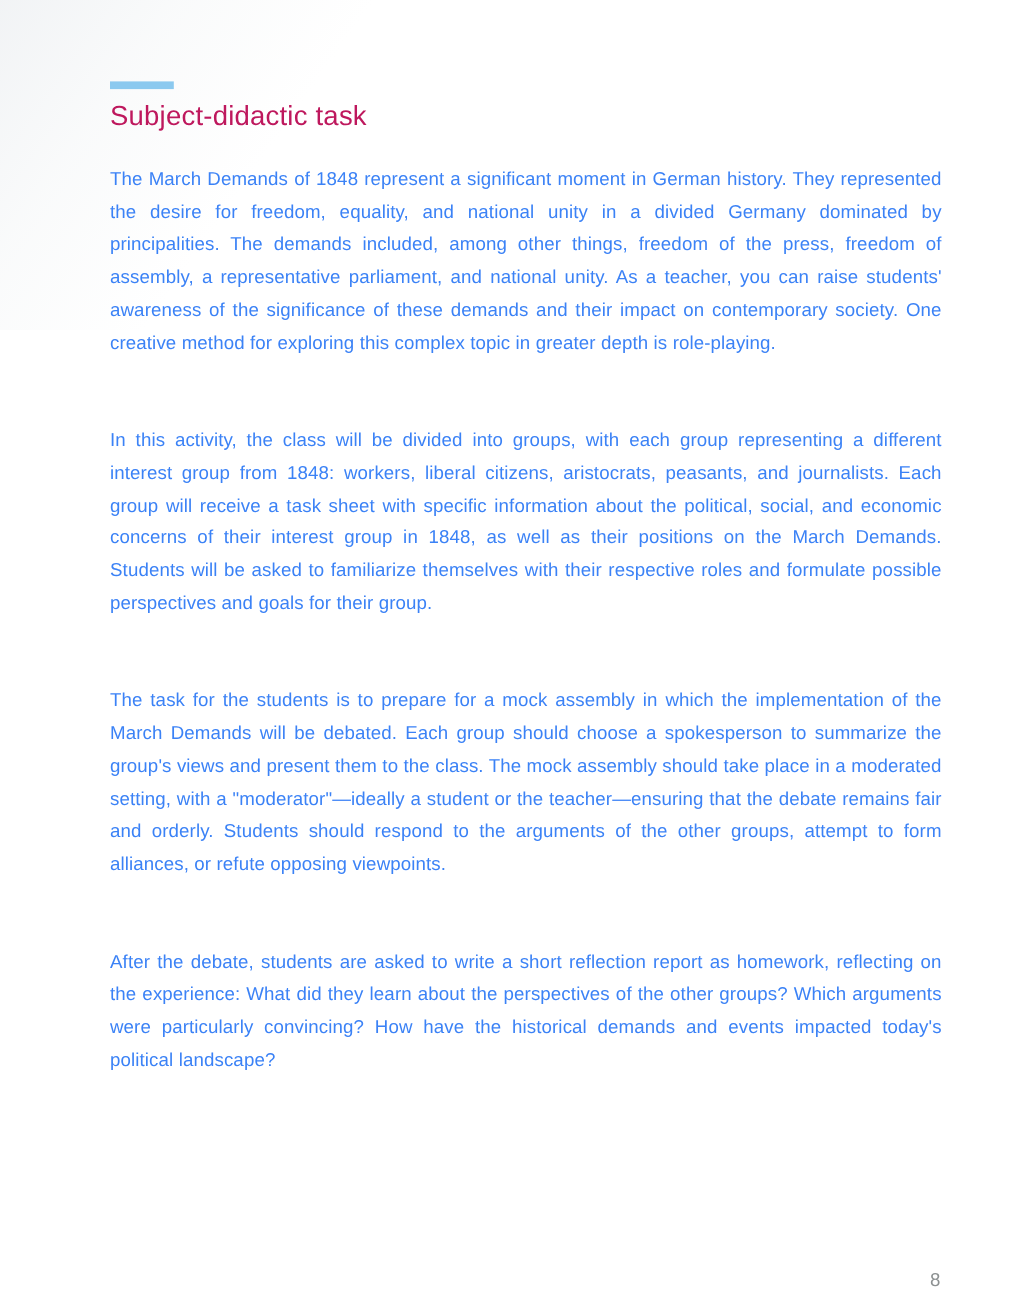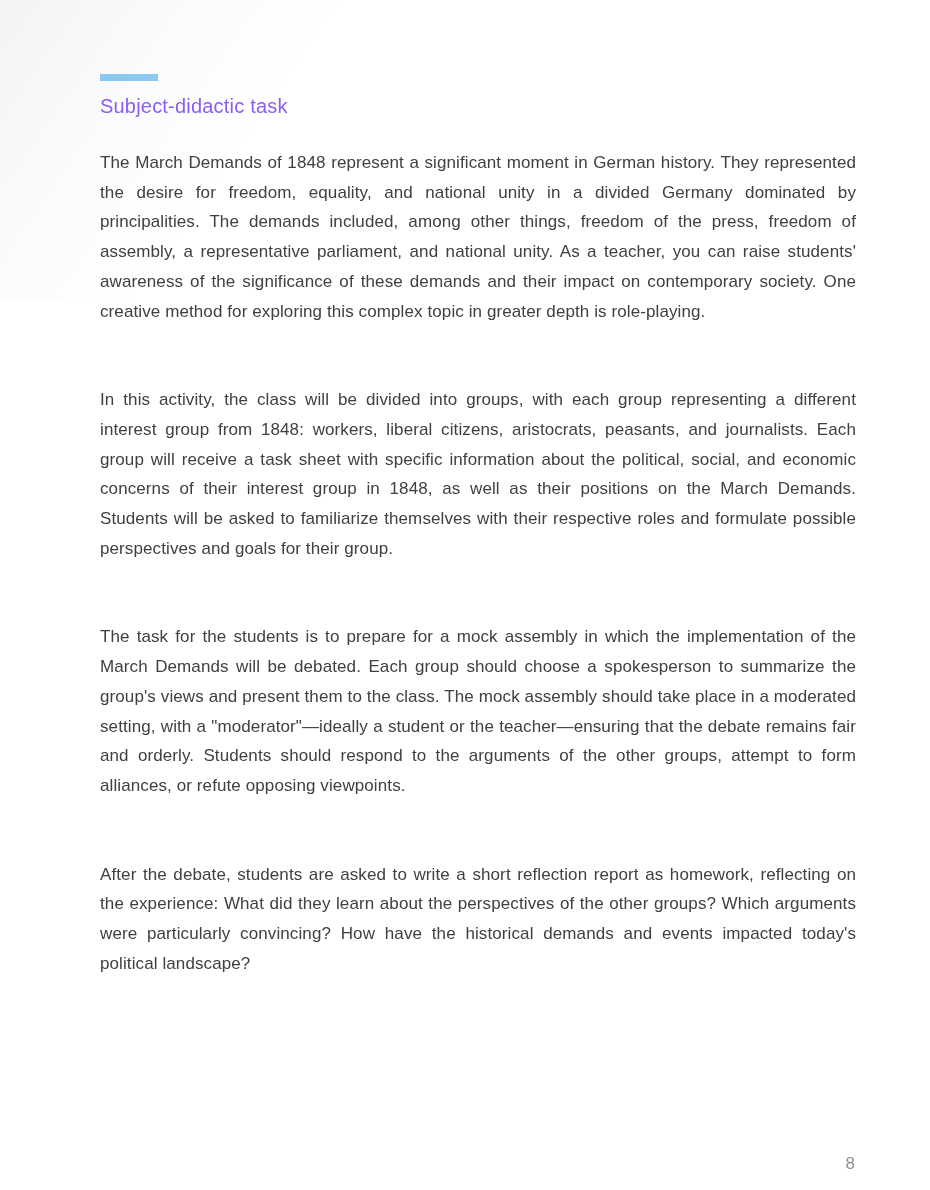--- a/index.html
+++ b/index.html
@@ -43,31 +43,31 @@
 
   .accent-bar {
     width: 58px;
     height: 7px;
     background: #8bc9ef;
   }
 
   h1.page-title {
     margin-top: 8px;
     margin-bottom: 25px;
-    font-size: 20px;
+    font-size: 25px;
     line-height: 34px;
     font-weight: 500;
     letter-spacing: 0.2px;
-    color: #8b5cf6;
+    color: #be185d;
   }
 
   .body-text p {
     font-size: 17px;
     line-height: 29.7px;
-    color: #404040;
+    color: #3b82f6;
     text-align: justify;
     margin-bottom: 59px;
     letter-spacing: 0.1px;
   }
 
   .body-text p:last-child {
     margin-bottom: 0;
   }
 
   .page-number {

